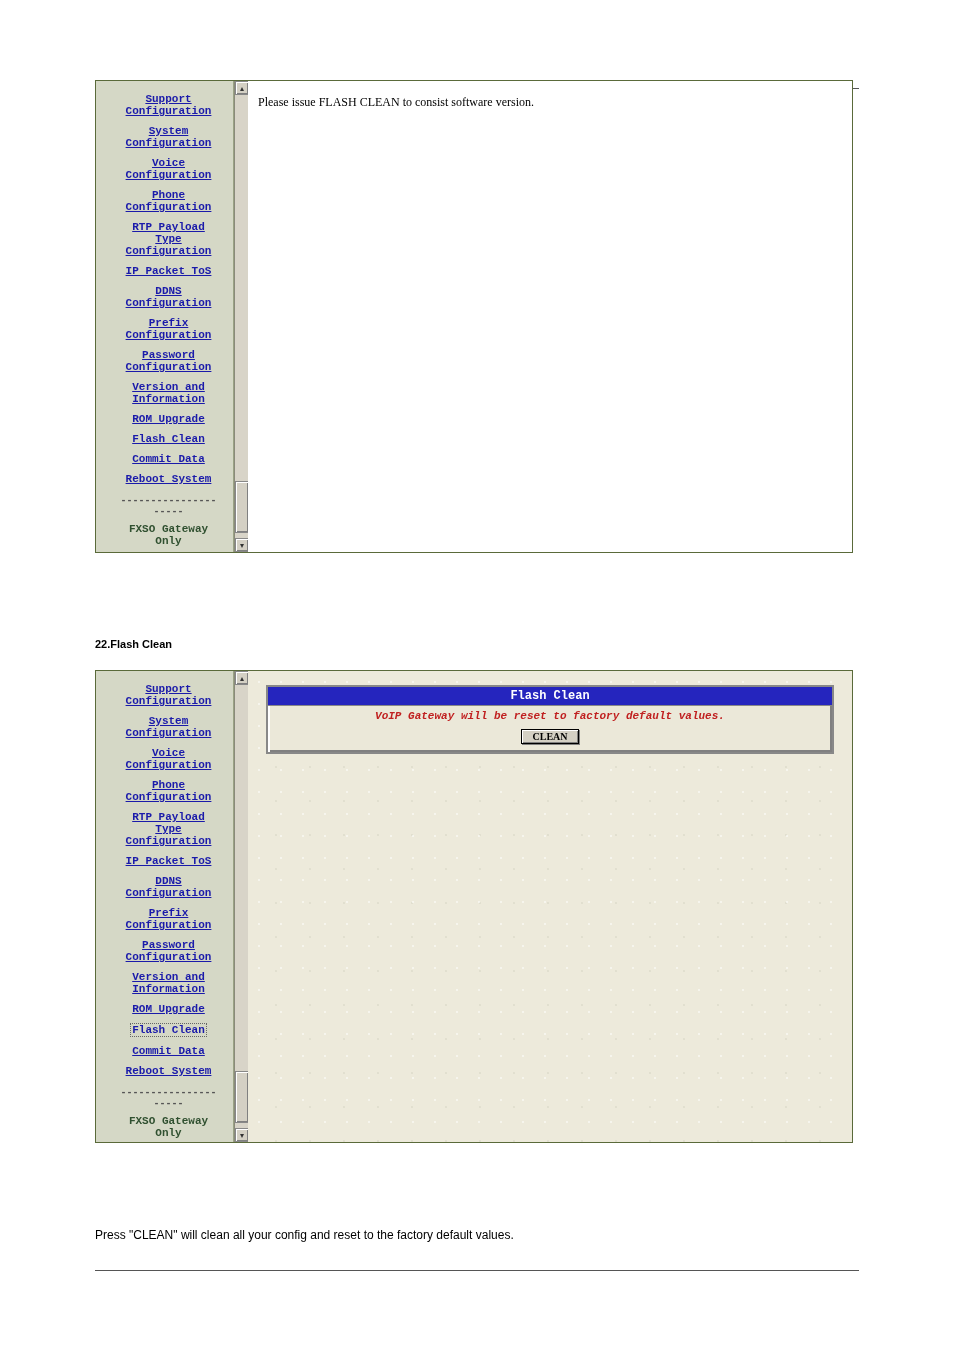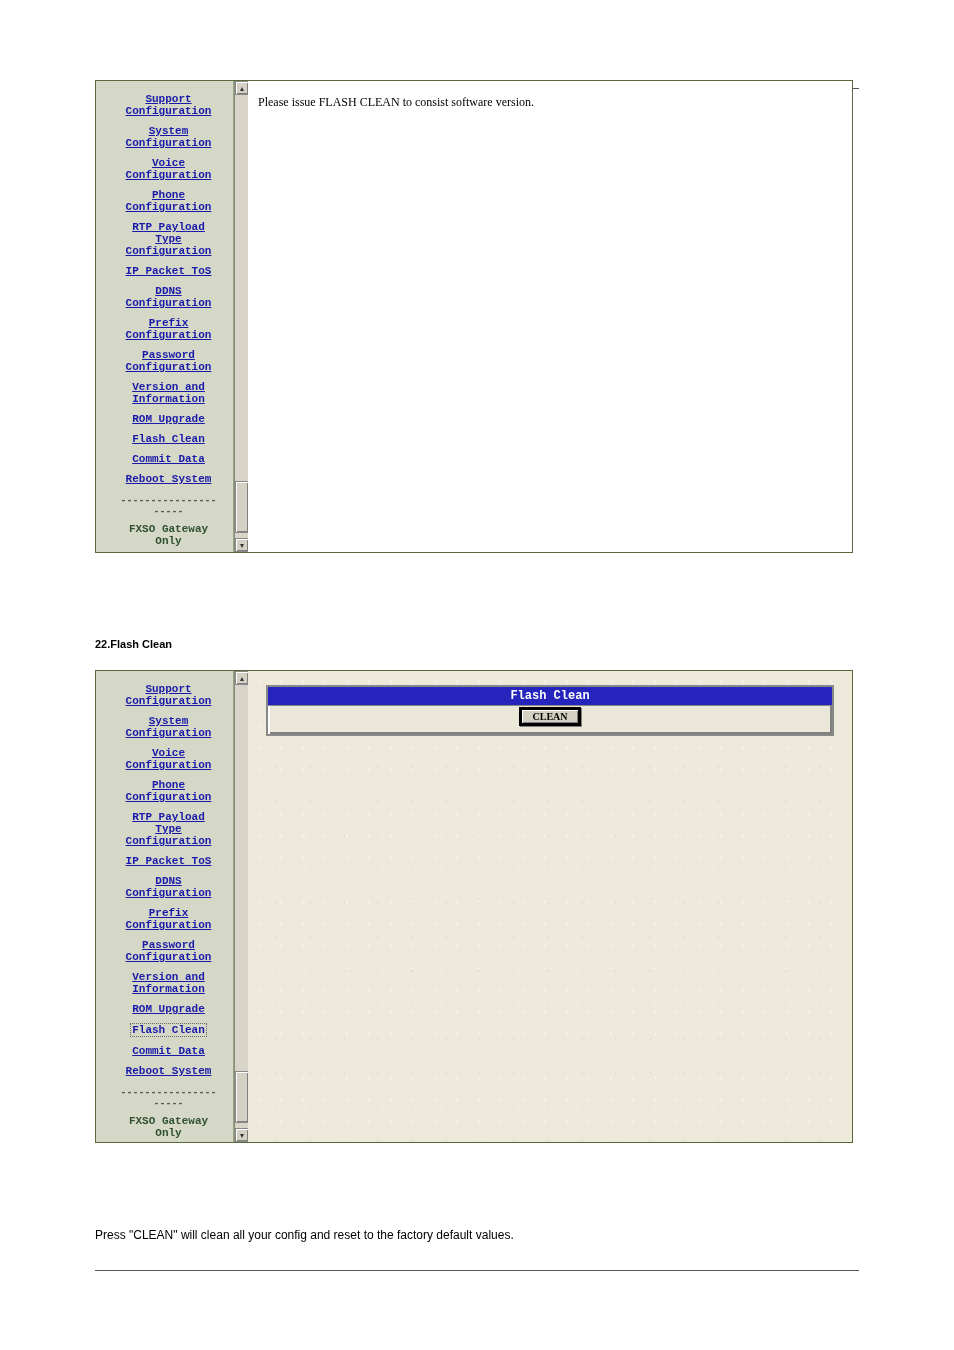--- a/index.html
+++ b/index.html
@@ -149,21 +149,21 @@
   .panel-action {
     text-align:center;
     padding: 0 0 8px 0;
   }
   .retro-btn {
     font-family: "Times New Roman", serif;
     font-weight: bold;
     font-size: 10px;
     padding: 1px 10px;
     background: #d4d0c4;
-    border: 3px solid #000000;
+    border: 1px solid #000000;
     box-shadow: inset 1px 1px 0 #fff, inset -1px -1px 0 #808080, 1px 1px 0 #808080;
     cursor:pointer;
   }
 
   .caption {
     font-family: Arial, sans-serif;
     font-size: 12px;
     margin: 6px 0 20px 0;
   }
   .big-caption {
@@ -235,20 +235,21 @@
     </div>
   </div>
   <div class="scrollstrip">
     <div class="scroll-btn scroll-up">▴</div>
     <div class="scroll-thumb"></div>
     <div class="scroll-btn scroll-down">▾</div>
   </div>
   <div class="content content-textured">
     <div class="panel">
       <div class="panel-title">Flash Clean</div>
+      <div class="panel-warn">VoIP Gateway will be reset to factory default values.</div>
       <div class="panel-action">
         <button class="retro-btn">CLEAN</button>
       </div>
     </div>
   </div>
 </div>
 
 <div class="caption">Press "CLEAN" will clean all your config and reset to the factory default values.</div>
 
 <hr class="hr-bottom">

